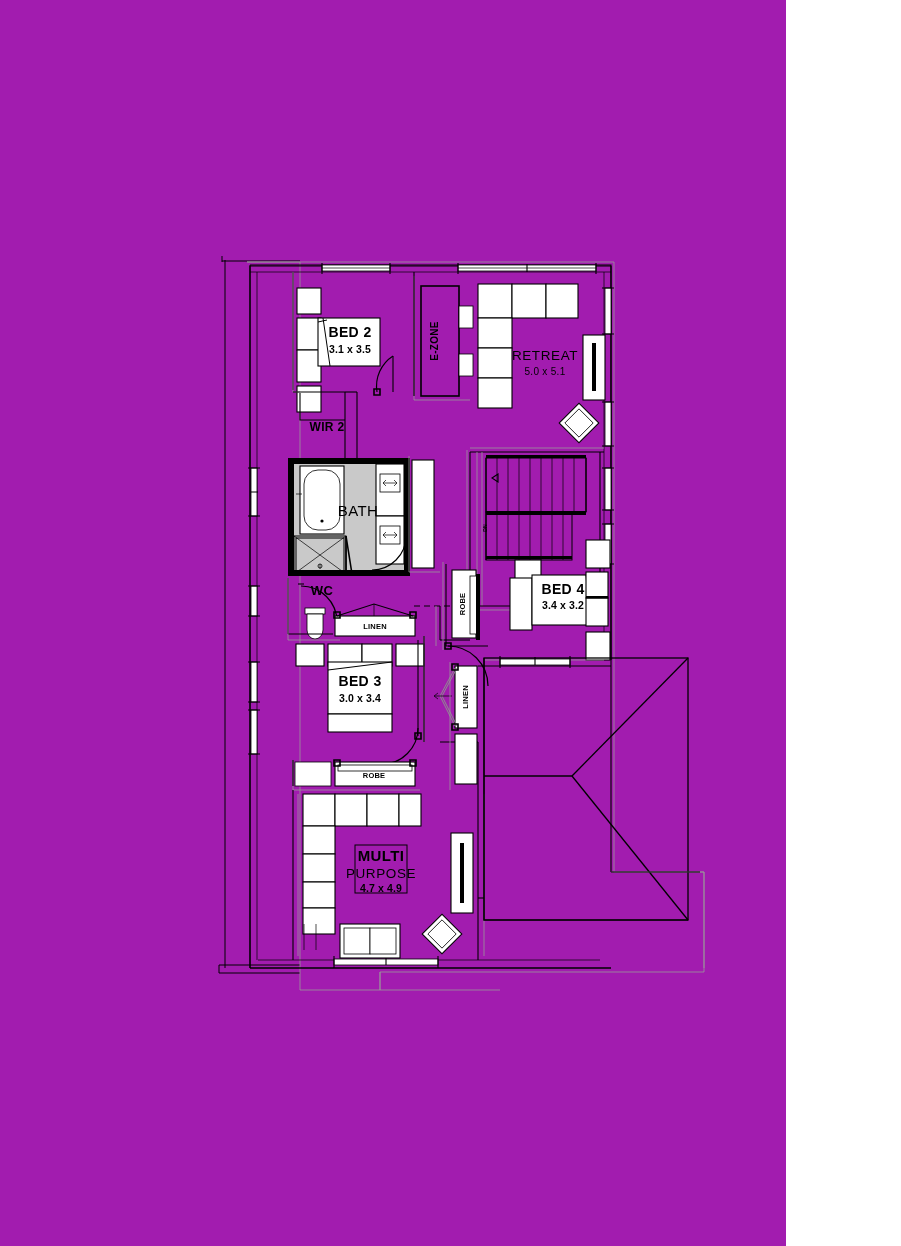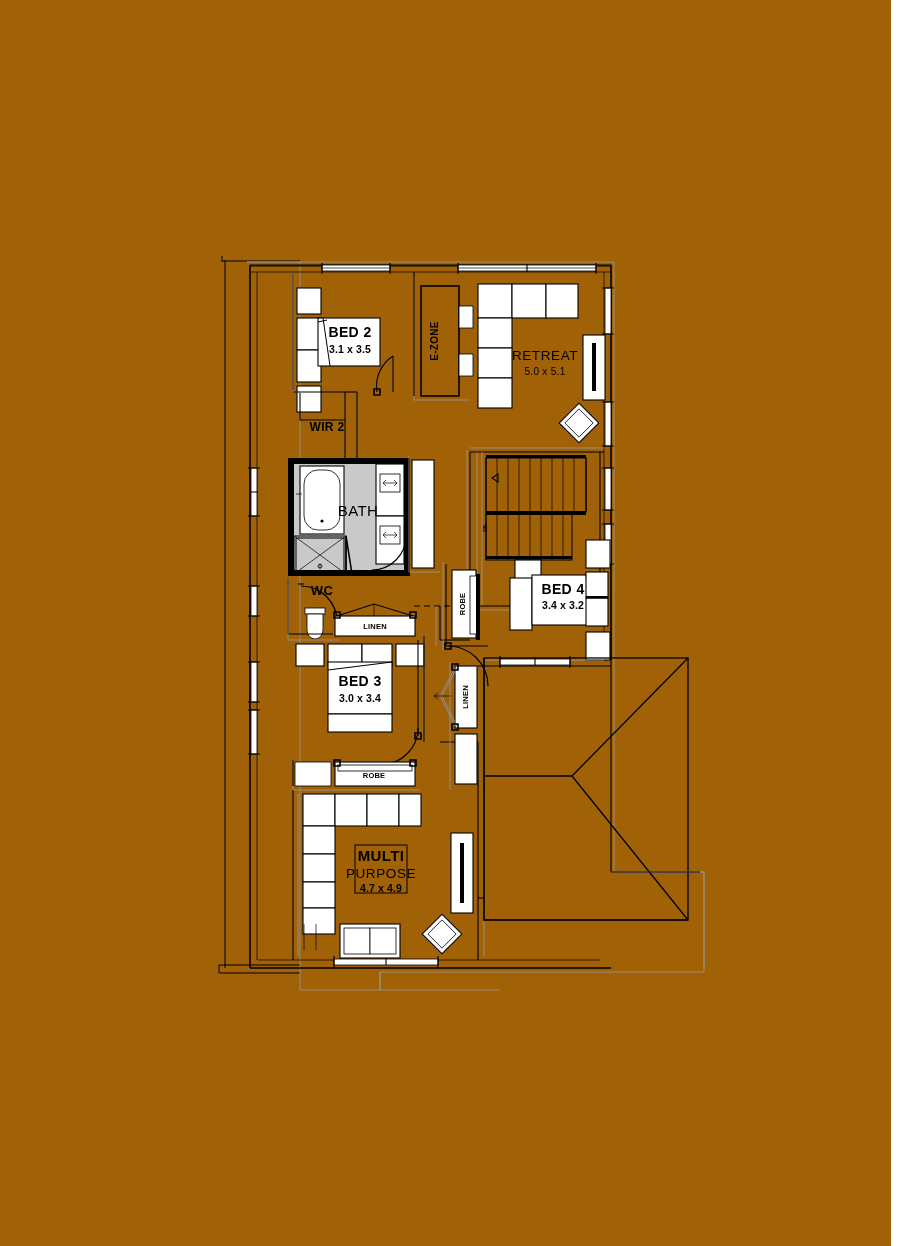--- a/index.html
+++ b/index.html
@@ -8,23 +8,23 @@
     background: #ffffff;
   }
   body {
     width: 901px;
     height: 1246px;
     font-family: "Liberation Sans", sans-serif;
     overflow: hidden;
   }
   #plan-root {
     position: relative;
-    width: 891px;
+    width: 786px;
     height: 1246px;
-    background: #a16207;
+    background: #a21caf;
   }
   svg.plan {
     display: block;
     width: 901px;
     height: 1246px;
   }
   .wall-thin   { fill: none; stroke: #000000; stroke-width: 1.1; }
   .wall-hair   { fill: none; stroke: #000000; stroke-width: 0.7; }
   .wall-light  { fill: none; stroke: #9a9a9a; stroke-width: 0.8; }
   .wall-med    { fill: none; stroke: #000000; stroke-width: 1.6; }

